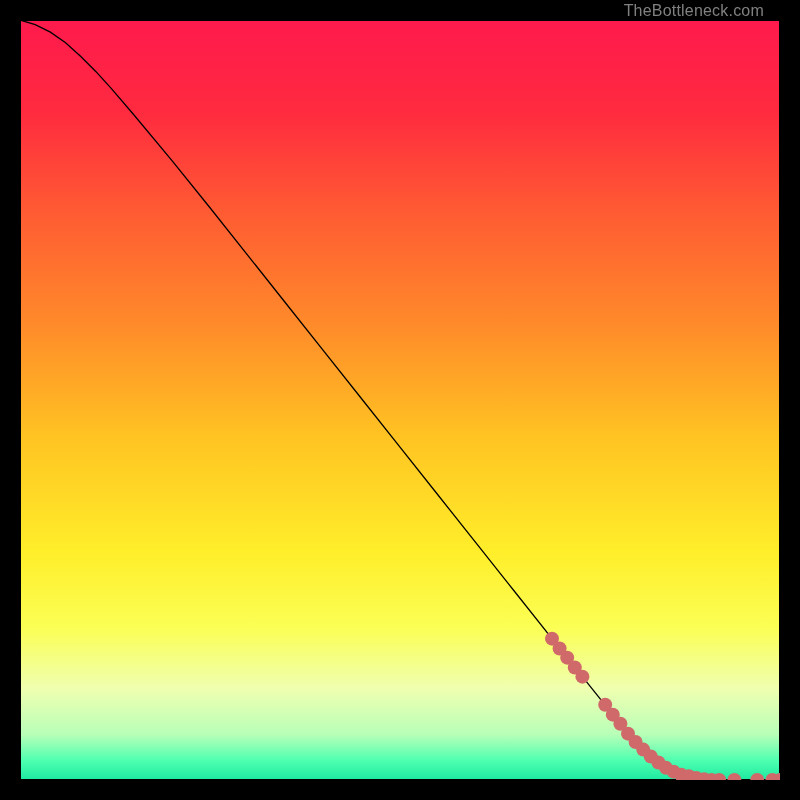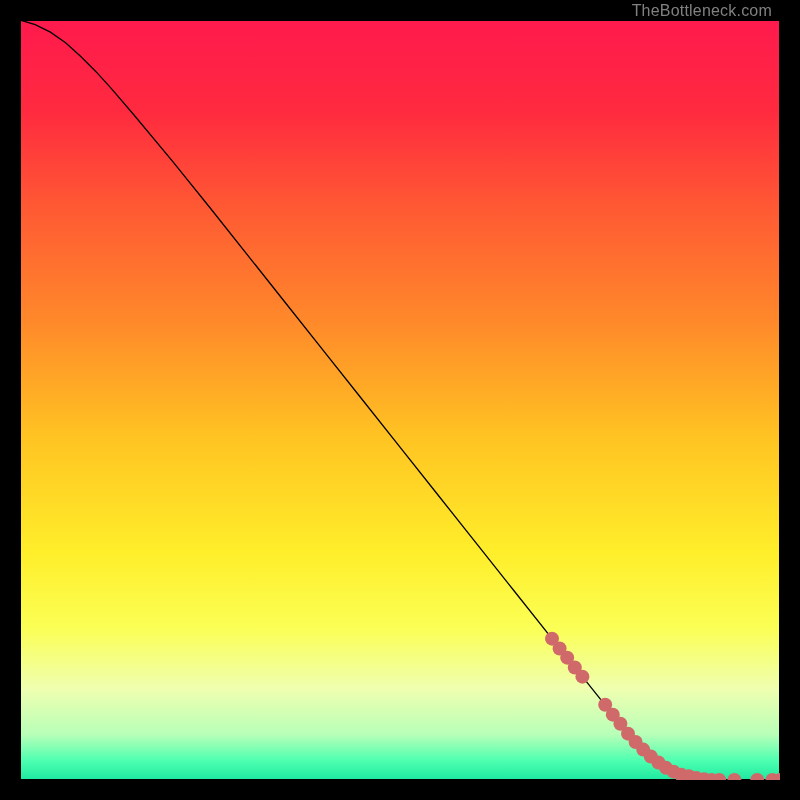--- a/index.html
+++ b/index.html
@@ -13,21 +13,21 @@
   }
   .plot {
     position: absolute;
     left: 20px;
     top: 20px;
     width: 760px;
     height: 760px;
   }
   .watermark {
     position: absolute;
-    right: 28px;
+    right: 36px;
     top: 2px;
     color: #808080;
     font-size: 16px;
     font-family: Arial, Helvetica, sans-serif;
     font-weight: 400;
     letter-spacing: 0.2px;
   }
   svg { display: block; }
 </style>
 </head>

